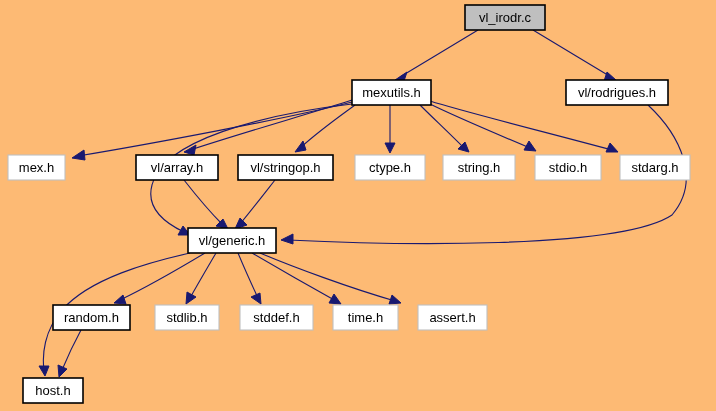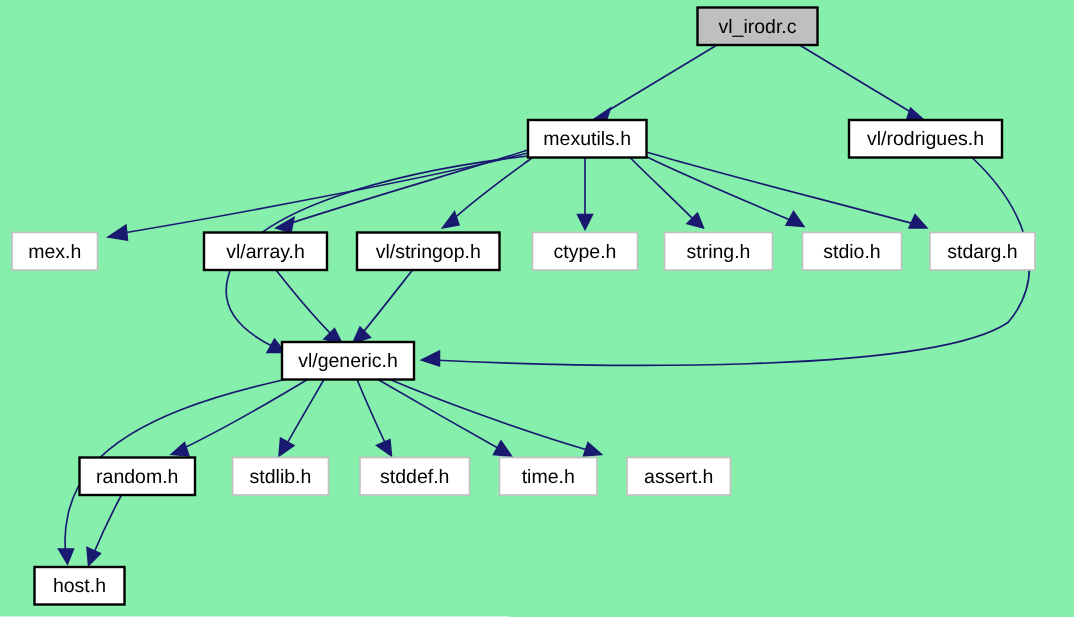--- a/index.html
+++ b/index.html
@@ -4,21 +4,21 @@
 <style>
   html, body {
     margin: 0;
     padding: 0;
     background: #ffffff;
   }
   #graph-root {
     position: relative;
     width: 716px;
     height: 411px;
-    background: #86efac;
+    background: #fdba74;
     font-family: "Liberation Sans", sans-serif;
     overflow: hidden;
   }
   svg#graph-svg {
     position: absolute;
     top: 0; left: 0;
     width: 716px;
     height: 411px;
   }
   .edge-path {

